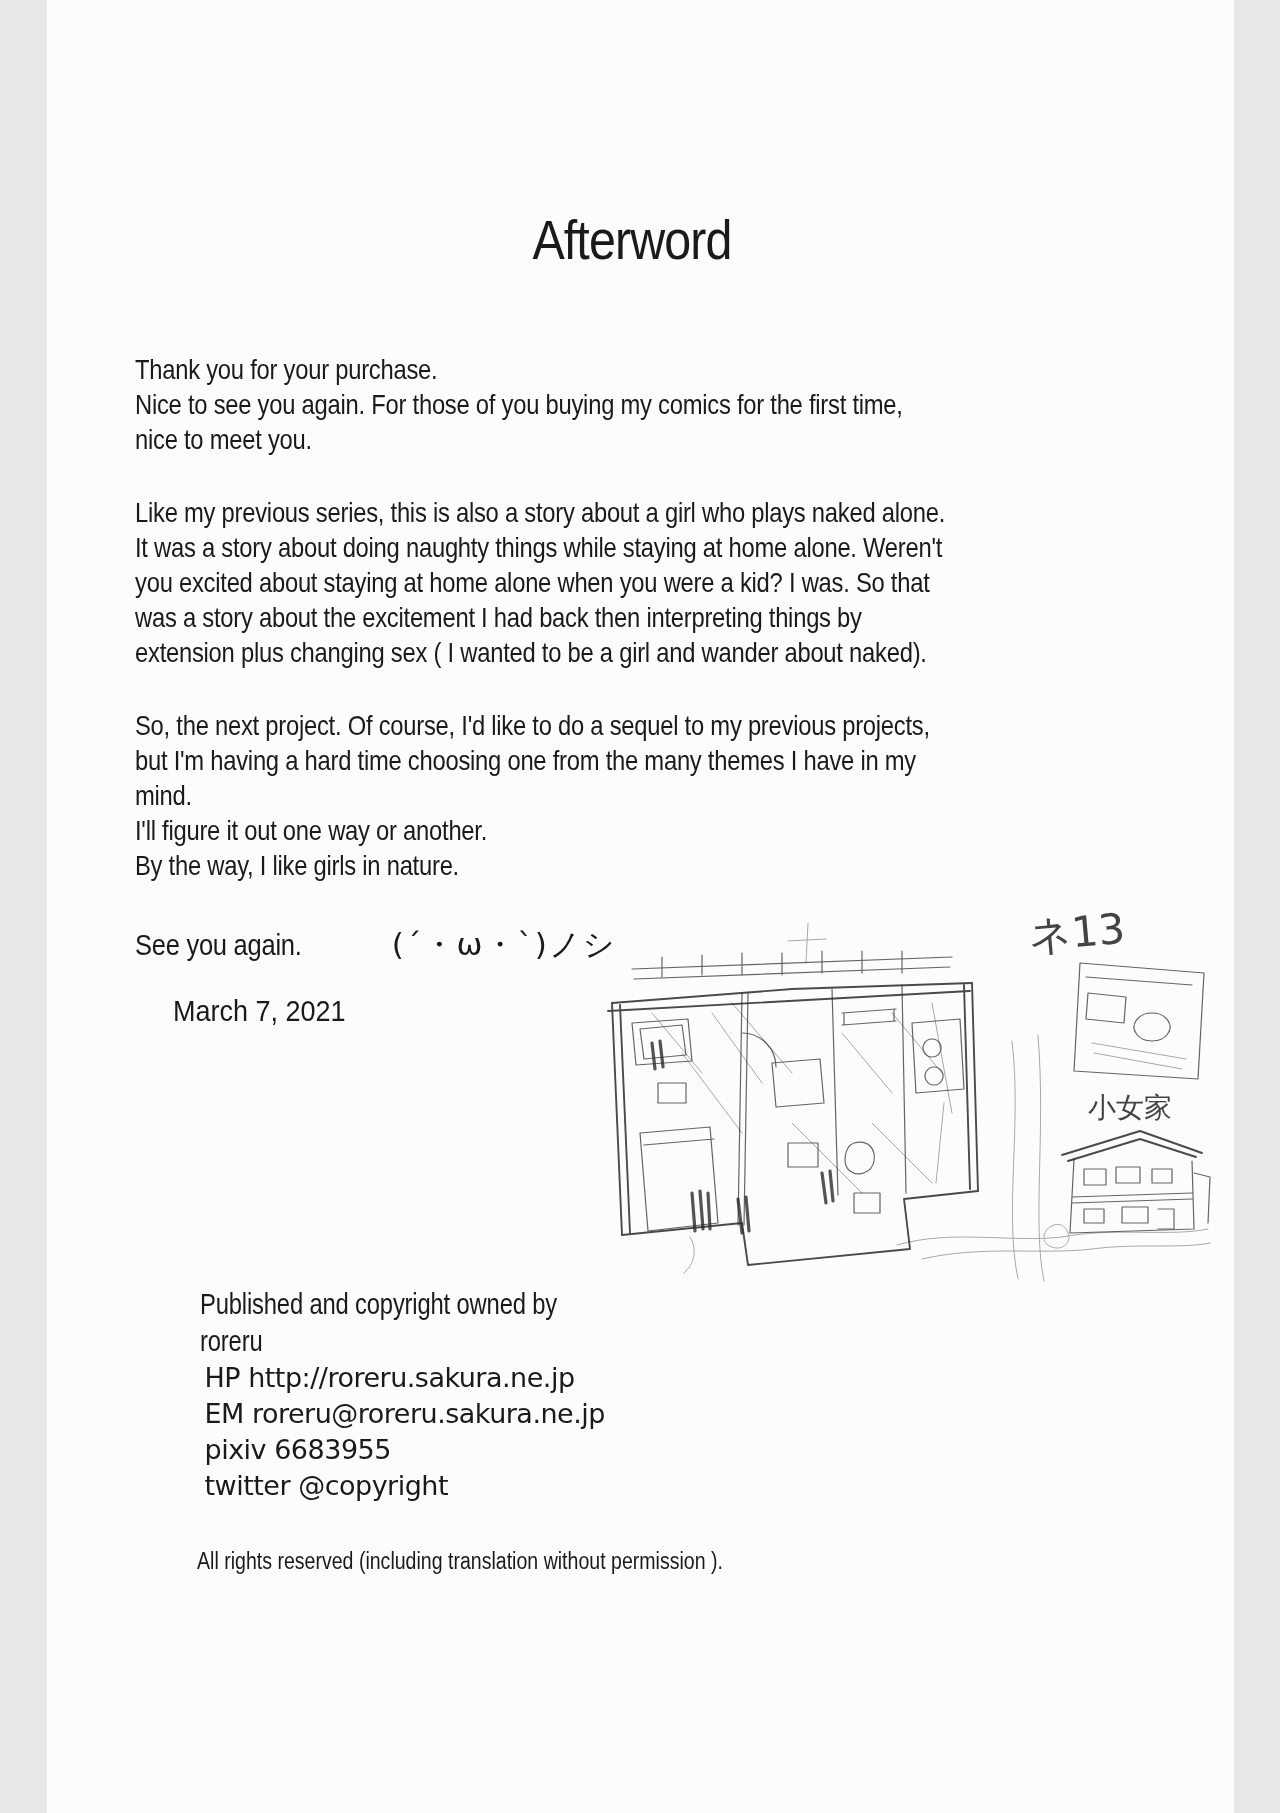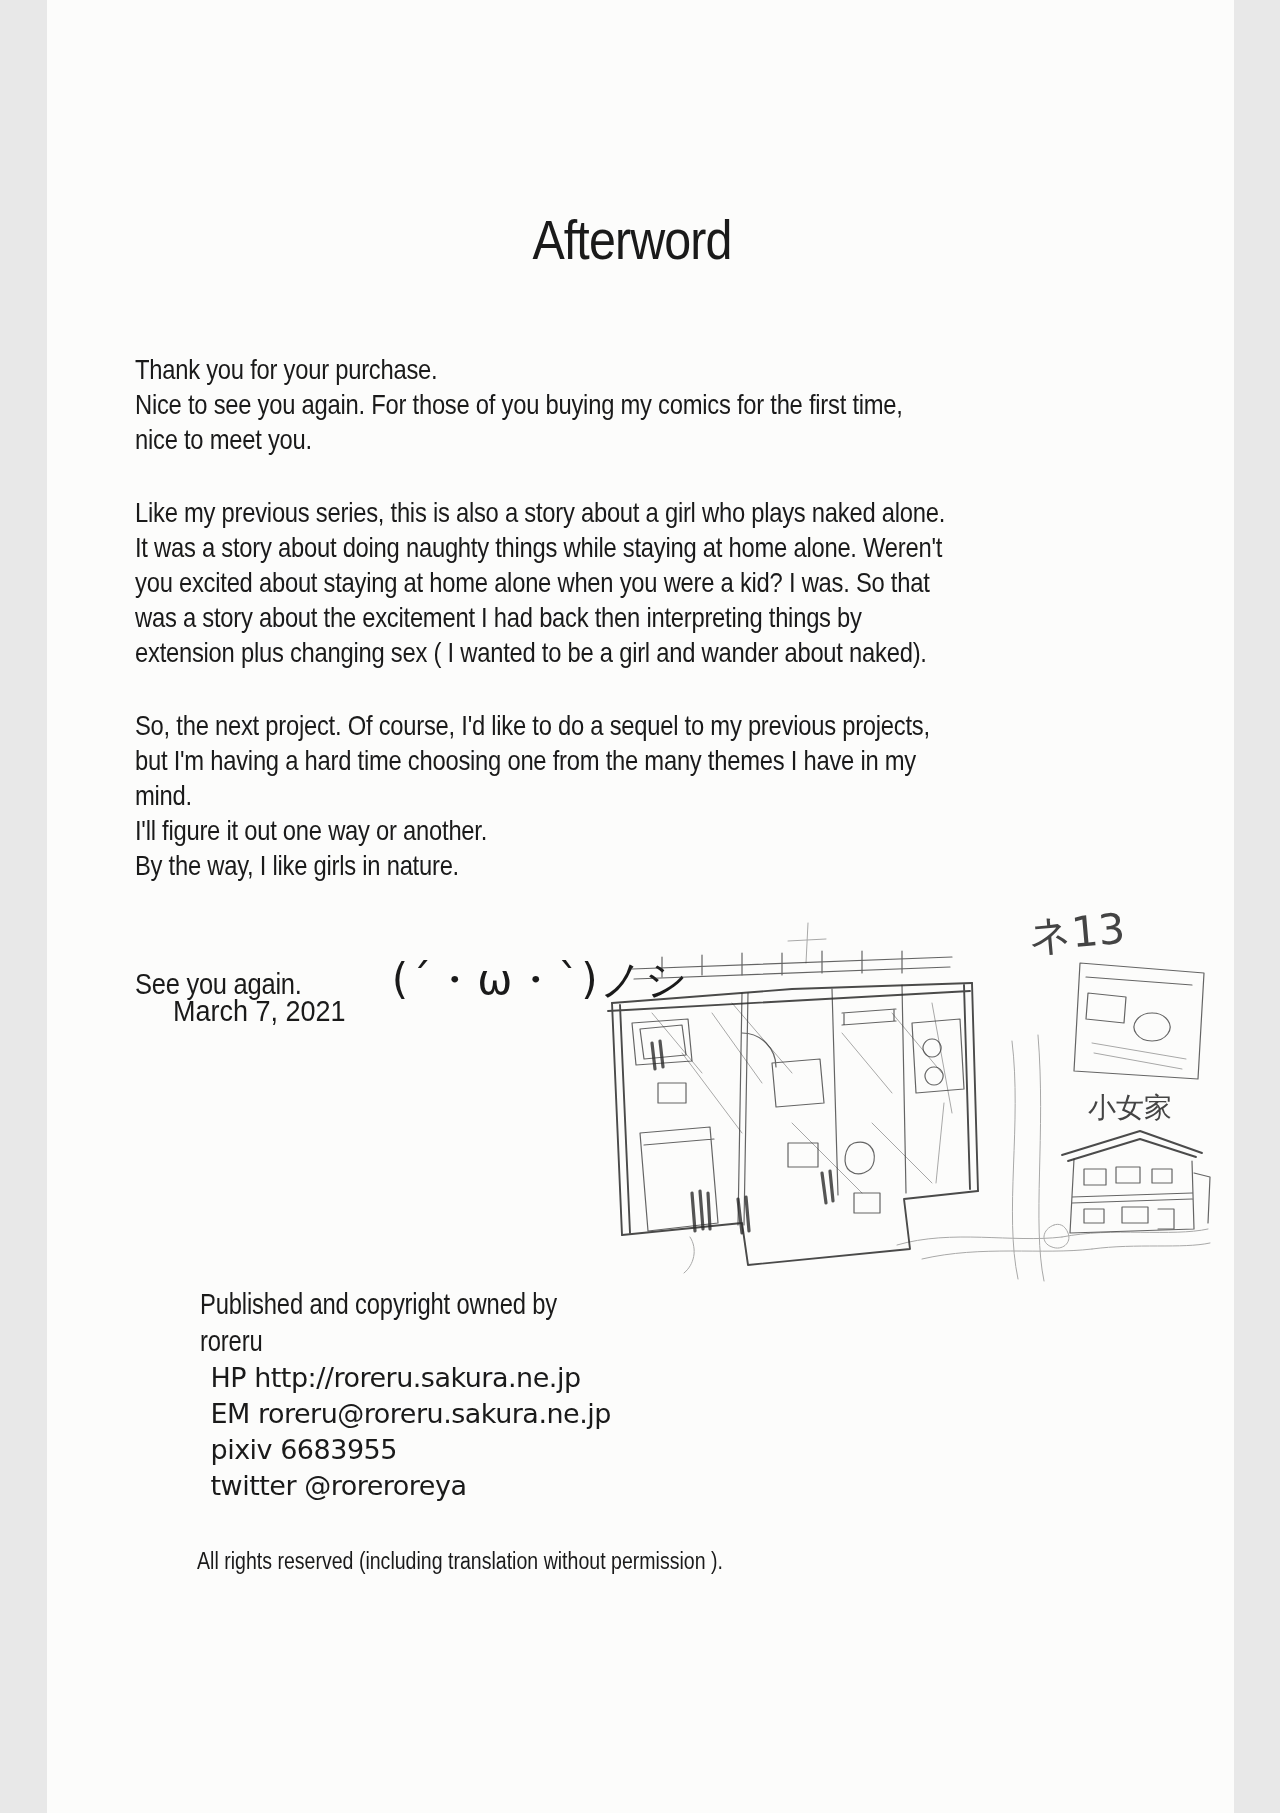--- a/index.html
+++ b/index.html
@@ -28,24 +28,23 @@
   .body-text p{margin:0 0 38px 0;white-space:pre-line;}
   .signoff-row{
     position:absolute;left:88px;top:924px;
     display:flex;align-items:baseline;gap:68px;
     font-size:29px;
   }
   .signoff-row .signoff{
     transform:scaleX(0.88);transform-origin:0 0;letter-spacing:-0.3px;
   }
   .kaomoji{
-    font-size:42px;
+    font-size:31px;
     font-family:"DejaVu Sans", sans-serif;
     letter-spacing:2px;
-    margin-top:28px;
   }
   .date{
     position:absolute;left:126px;top:994px;
     font-size:30px;
     transform:scaleX(0.9);transform-origin:0 0;
   }
   .sketch{position:absolute;left:545px;top:893px;}
   .sketch g{stroke:#2b2b2b;fill:none;stroke-linecap:round;stroke-linejoin:round;}
   .sketch .faint{stroke-width:1;opacity:.4;}
   .sketch .thin{stroke-width:1.2;opacity:.72;}
@@ -53,21 +52,21 @@
   .sketch .blob{stroke-width:3.2;opacity:.8;}
   .sketch text{fill:#2b2b2b;stroke:none;font-family:"DejaVu Sans",sans-serif;opacity:.88;}
   .jp-big{font-size:42px;}
   .jp-small{font-size:28px;}
   .publisher{position:absolute;left:153px;top:1286px;}
   .pub-main{
     font-size:29px;line-height:37px;
     transform:scaleX(0.82);transform-origin:0 0;letter-spacing:-0.2px;
   }
   .contact{
-    font-size:27px;line-height:36px;margin-left:11px;
+    font-size:27px;line-height:36px;margin-left:5px;
     font-family:"DejaVu Sans", sans-serif;letter-spacing:-0.5px;
   }
   .rights{
     position:absolute;left:150px;top:1548px;
     font-size:23px;
     transform:scaleX(0.85);transform-origin:0 0;
   }
 </style>
 </head>
 <body>
@@ -145,18 +144,18 @@
     <text class="jp-big" x="438" y="58" transform="rotate(-5 438 58)">ネ13</text>
     <text class="jp-small" x="496" y="224">小女家</text>
   </svg>
 
   <div class="publisher">
     <div class="pub-main">Published and copyright owned by</div>
     <div class="pub-main">roreru</div>
     <div class="contact">HP http://roreru.sakura.ne.jp</div>
     <div class="contact">EM roreru@roreru.sakura.ne.jp</div>
     <div class="contact">pixiv 6683955</div>
-    <div class="contact">twitter @roreroreya</div>
+    <div class="contact">twitter @copyright</div>
   </div>
 
   <div class="rights">All rights reserved (including translation without permission ).</div>
 
 </div>
 
 </body></html>

